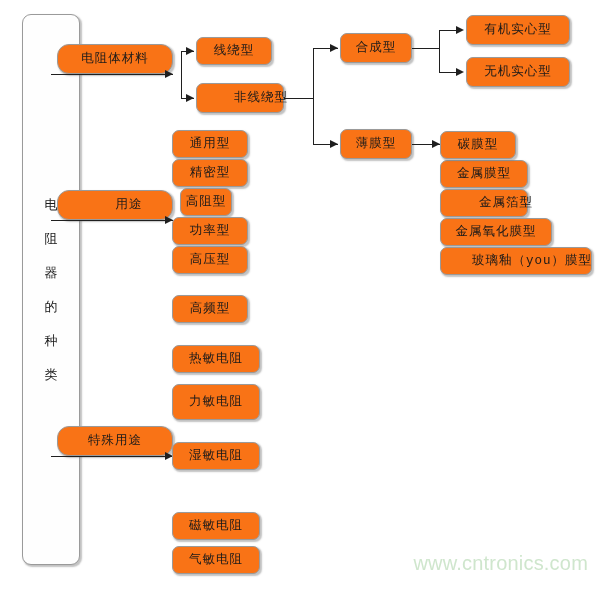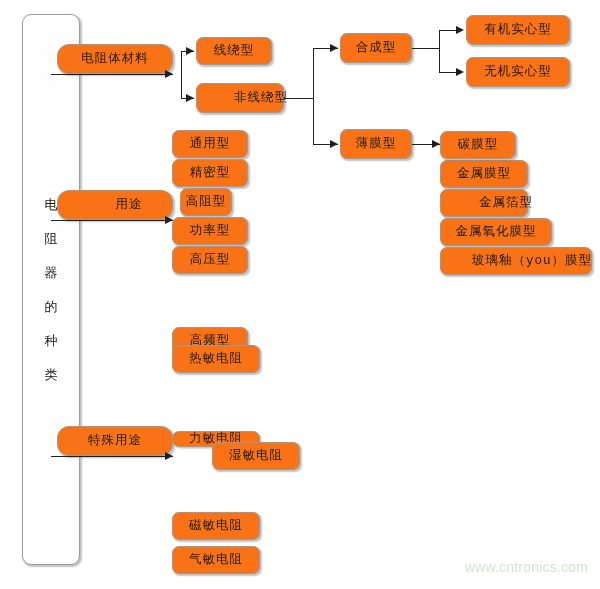--- a/index.html
+++ b/index.html
@@ -63,21 +63,21 @@
   .arrow{
     position:absolute;width:0;height:0;
     border-top:4.5px solid transparent;
     border-bottom:4.5px solid transparent;
     border-left:8px solid #1f1f1f;
   }
 
   
   #watermark{
     position:absolute;right:12px;bottom:14px;
-    font-size:14px;color:#cfe6cd;
+    font-size:20px;color:#cfe6cd;
     font-family:"Liberation Sans",sans-serif;
     letter-spacing:.2px;
     user-select:none;
   }
 </style>
 </head>
 <body>
 
 <div id="diagram">
 
@@ -180,31 +180,31 @@
   </div>
   <div class="node rounded" style="left:172px;top:188px;width:52px;height:28px;margin-left:8px;">
     <span>高阻型</span>
   </div>
   <div class="node rounded" style="left:172px;top:217px;width:76px;height:28px;">
     <span>功率型</span>
   </div>
   <div class="node rounded" style="left:172px;top:246px;width:76px;height:28px;">
     <span>高压型</span>
   </div>
-  <div class="node rounded" style="left:172px;top:295px;width:76px;height:28px;margin-top:32px;">
+  <div class="node rounded" style="left:172px;top:295px;width:76px;height:28px;">
     <span>高频型</span>
   </div>
 
   <div class="node rounded" style="left:172px;top:345px;width:88px;height:28px;">
     <span>热敏电阻</span>
   </div>
-  <div class="node rounded" style="left:172px;top:431px;width:88px;height:16px;">
+  <div class="node rounded" style="left:172px;top:384px;width:88px;height:36px;">
     <span>力敏电阻</span>
   </div>
-  <div class="node rounded" style="left:172px;top:442px;width:88px;height:28px;margin-left:40px;">
+  <div class="node rounded" style="left:172px;top:442px;width:88px;height:28px;">
     <span>湿敏电阻</span>
   </div>
   <div class="node rounded" style="left:172px;top:512px;width:88px;height:28px;">
     <span>磁敏电阻</span>
   </div>
   <div class="node rounded" style="left:172px;top:546px;width:88px;height:28px;">
     <span>气敏电阻</span>
   </div>
 
   <div id="watermark">www.cntronics.com</div>

